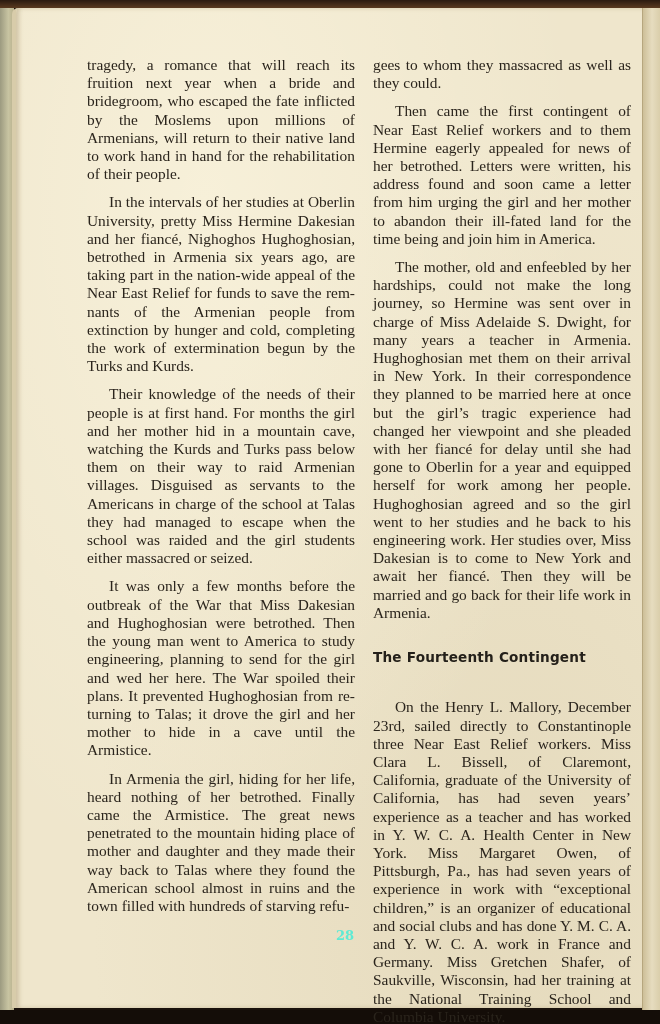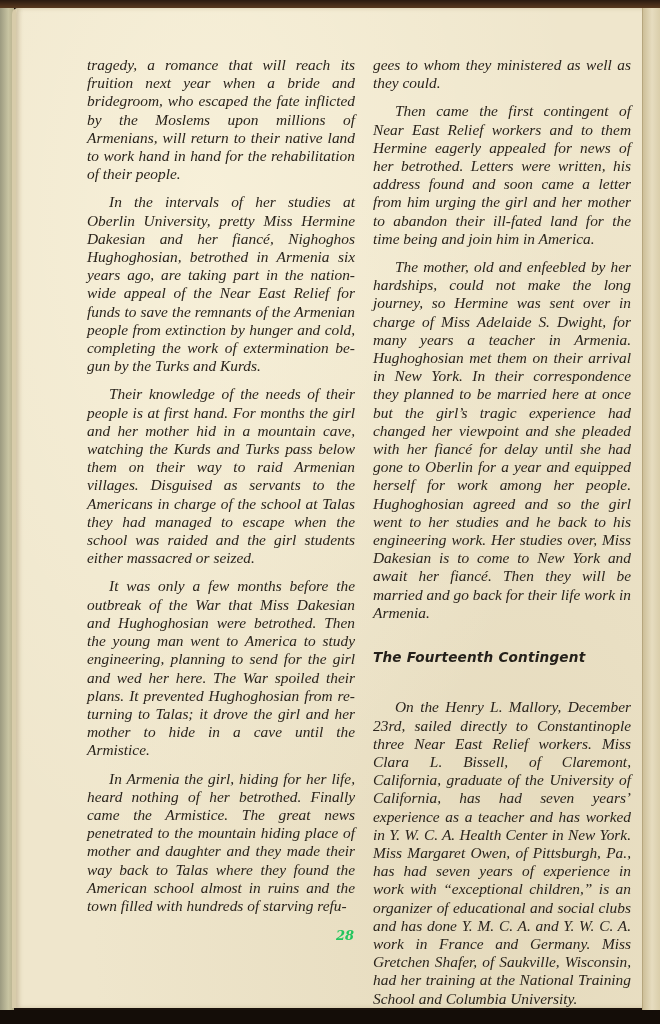--- a/index.html
+++ b/index.html
@@ -8,21 +8,20 @@
       width: 660px;
       height: 1024px;
       overflow: hidden;
       background: #1a120c;
     }
     .scan {
       position: relative;
       width: 534px;
       height: 1024px;
       background: #1a120c;
-      font-style: italic;
     }
     .top-edge {
       position: absolute;
       left: 0; top: 0;
       width: 660px; height: 8px;
       background: linear-gradient(to bottom, #2a1a10, #5a3a20);
     }
     .left-spine {
       position: absolute;
       left: 0; top: 8px;
@@ -88,21 +87,21 @@
       letter-spacing: 0.2px;
       color: #24201a;
     }
     .page-number {
       position: absolute;
       left: 336px;
       top: 928px;
       font-family: "DejaVu Serif", "Liberation Serif", serif;
       font-weight: bold;
       font-size: 13px;
-      color: #22c55e;
+      color: #5eead4;
     }
   </style>
 </head>
 <body>
 
 <div class="scan">
   <div class="top-edge"></div>
   <div class="left-spine"></div>
   <div class="page"></div>
   <div class="right-strip"></div>
@@ -110,21 +109,21 @@
 
   <div class="col col-left">
     <p class="para first">tragedy, a romance that will reach its fruition next year when a bride and bridegroom, who escaped the fate in­flicted by the Moslems upon millions of Armenians, will return to their na­tive land to work hand in hand for the rehabilitation of their people.</p>
     <p class="para">In the intervals of her studies at Oberlin University, pretty Miss Her­mine Dakesian and her fiancé, Nig­hoghos Hughoghosian, betrothed in Armenia six years ago, are taking part in the nation-wide appeal of the Near East Relief for funds to save the rem­nants of the Armenian people from extinction by hunger and cold, com­pleting the work of extermination be­gun by the Turks and Kurds.</p>
     <p class="para">Their knowledge of the needs of their people is at first hand. For months the girl and her mother hid in a mountain cave, watching the Kurds and Turks pass below them on their way to raid Armenian villages. Disguised as servants to the Ameri­cans in charge of the school at Talas they had managed to escape when the school was raided and the girl stu­dents either massacred or seized.</p>
     <p class="para">It was only a few months before the outbreak of the War that Miss Dake­sian and Hughoghosian were be­trothed. Then the young man went to America to study engineering, plan­ning to send for the girl and wed her here. The War spoiled their plans. It prevented Hughoghosian from re­turning to Talas; it drove the girl and her mother to hide in a cave until the Armistice.</p>
     <p class="para">In Armenia the girl, hiding for her life, heard nothing of her betrothed. Finally came the Armistice. The great news penetrated to the moun­tain hiding place of mother and daugh­ter and they made their way back to Talas where they found the American school almost in ruins and the town filled with hundreds of starving refu-</p>
   </div>
 
   <div class="col col-right">
-    <p class="para first">gees to whom they ministered as well as they could.</p>
+    <p class="para first">gees to whom they massacred as well as they could.</p>
     <p class="para">Then came the first contingent of Near East Relief workers and to them Hermine eagerly appealed for news of her betrothed. Letters were written, his address found and soon came a letter from him urging the girl and her mother to abandon their ill-fated land for the time being and join him in America.</p>
     <p class="para">The mother, old and enfeebled by her hardships, could not make the long journey, so Hermine was sent over in charge of Miss Adelaide S. Dwight, for many years a teacher in Armenia. Hughoghosian met them on their ar­rival in New York. In their corre­spondence they planned to be married here at once but the girl’s tragic ex­perience had changed her viewpoint and she pleaded with her fiancé for delay until she had gone to Oberlin for a year and equipped herself for work among her people. Hughogho­sian agreed and so the girl went to her studies and he back to his engi­neering work. Her studies over, Miss Dakesian is to come to New York and await her fiancé. Then they will be married and go back for their life work in Armenia.</p>
     <h2 class="section-heading">The Fourteenth Contingent</h2>
     <p class="para">On the Henry L. Mallory, Decem­ber 23rd, sailed directly to Constan­tinople three Near East Relief work­ers. Miss Clara L. Bissell, of Clare­mont, California, graduate of the Uni­versity of California, has had seven years’ experience as a teacher and has worked in Y. W. C. A. Health Center in New York. Miss Margaret Owen, of Pittsburgh, Pa., has had seven years of experience in work with “ex­ceptional children,” is an organizer of educational and social clubs and has done Y. M. C. A. and Y. W. C. A. work in France and Germany. Miss Gretchen Shafer, of Saukville, Wis­consin, had her training at the Na­tional Training School and Columbia University.</p>
   </div>
 
   <div class="page-number">28</div>
 </div>
 
 </body></html>

